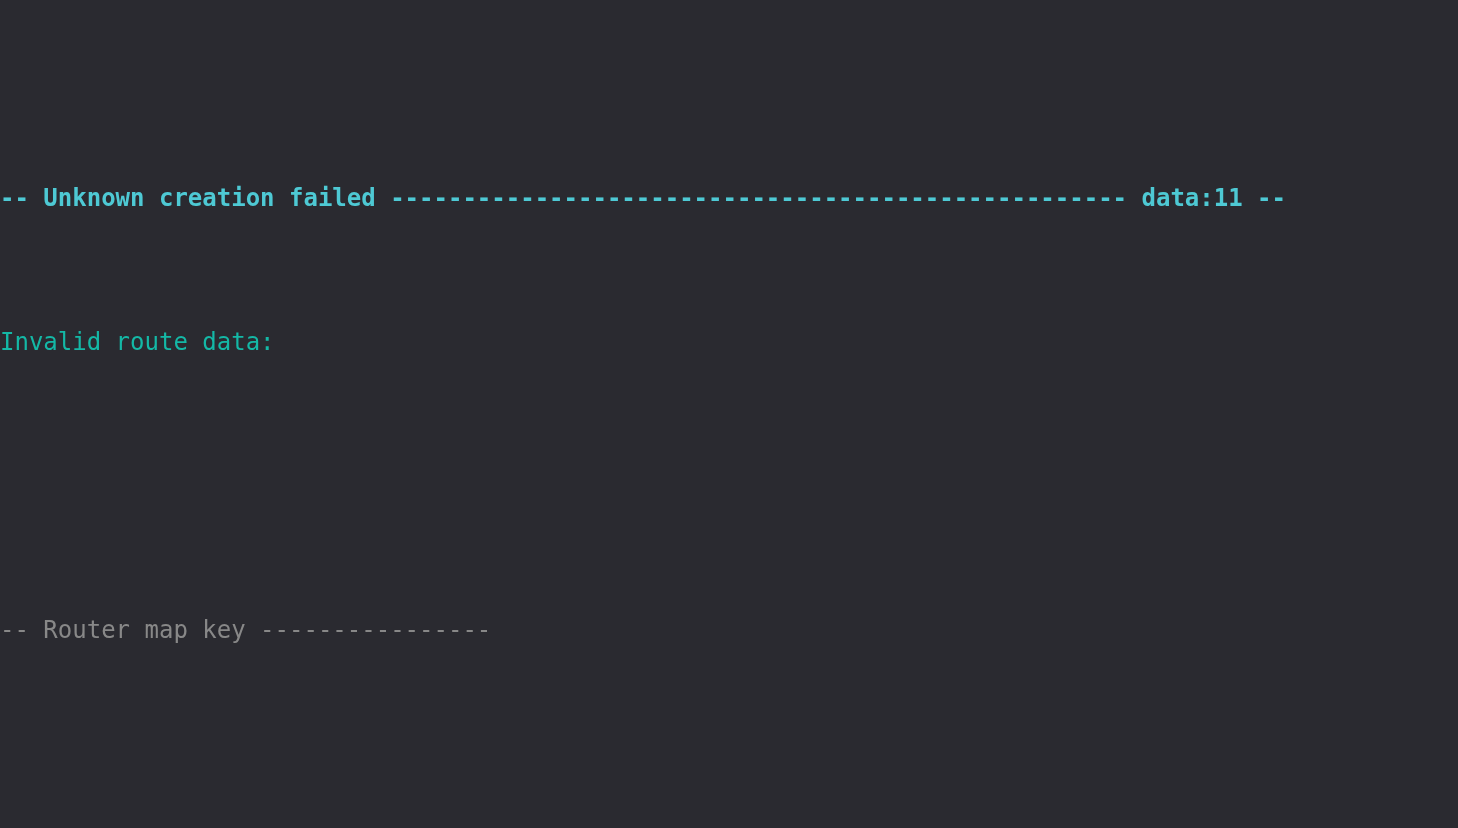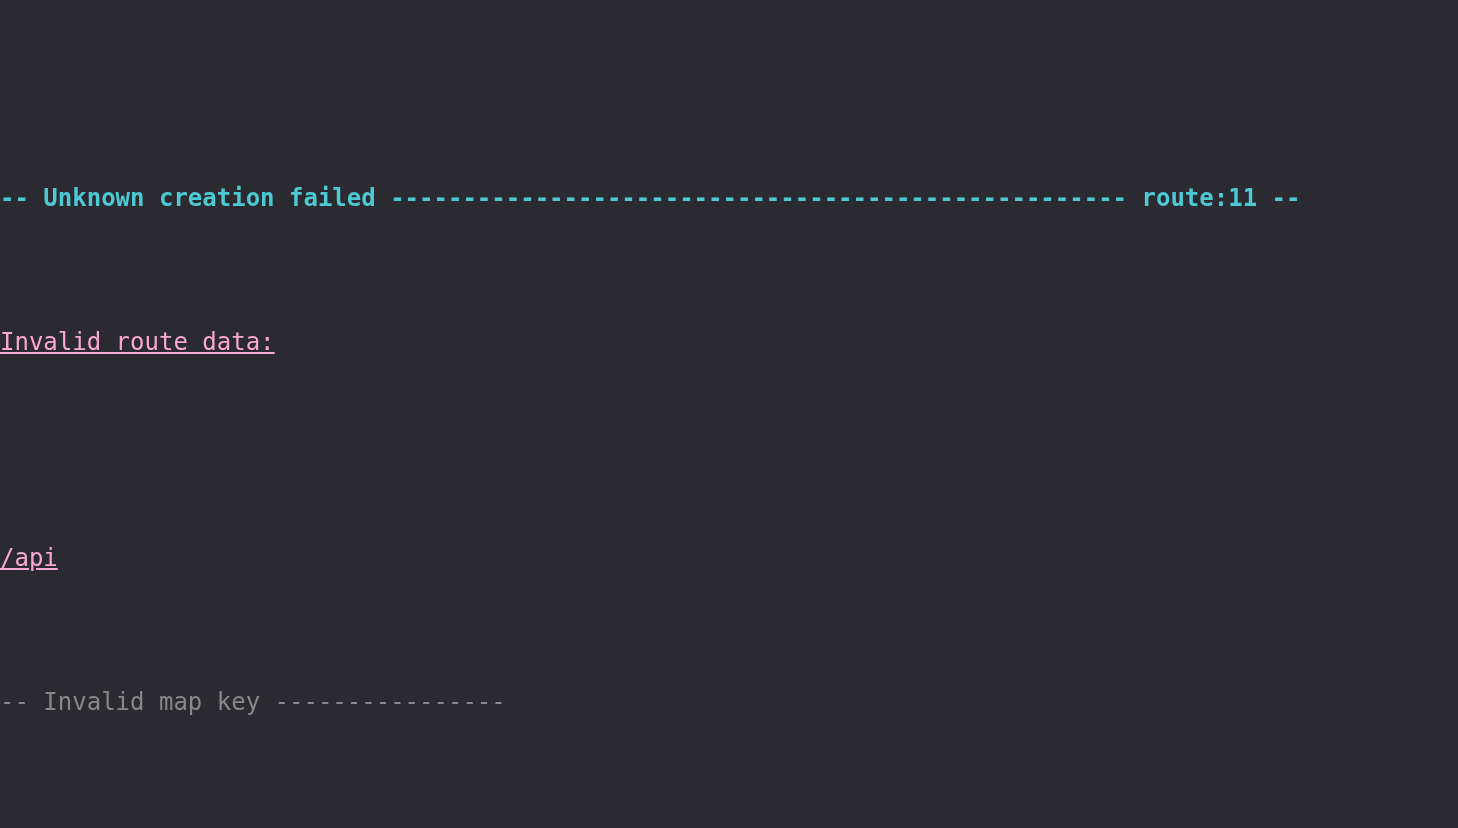--- a/index.html
+++ b/index.html
@@ -20,46 +20,44 @@
       white-space: pre;
     }
     .cyan {
       color: #4ec9d4;
       font-weight: bold;
     }
     .gray {
       color: #888;
     }
     .white {
-      color: #f9a8d4;
-      text-decoration: underline;
+      color: #14b8a6;
     }
     .line {
       display: block;
       white-space: pre;
       min-height: 1.5em;
     }
     .container {
       padding: 0;
     }
   </style>
 </head>
 <body>
 
 
 
 <div class="container">
-<span class="line"><span class="cyan">-- </span><span class="cyan">Unknown creation failed</span><span class="cyan"> --------------------------------------------------- </span><span class="cyan">route:11</span><span class="cyan"> --</span></span>
+<span class="line"><span class="cyan">-- </span><span class="cyan">Unknown creation failed</span><span class="cyan"> --------------------------------------------------- </span><span class="cyan">data:11</span><span class="cyan"> --</span></span>
 <span class="line"> </span>
 <span class="line white">Invalid route data:</span>
 <span class="line"> </span>
 <span class="line"> </span>
-<span class="line white">/api</span>
 <span class="line"> </span>
-<span class="line"><span class="gray">-- </span><span class="gray">Invalid map key</span><span class="gray"> ----------------</span></span>
+<span class="line"><span class="gray">-- </span><span class="gray">Router map key</span><span class="gray"> ----------------</span></span>
 
 
 
 
 
 
 
 
 
 

